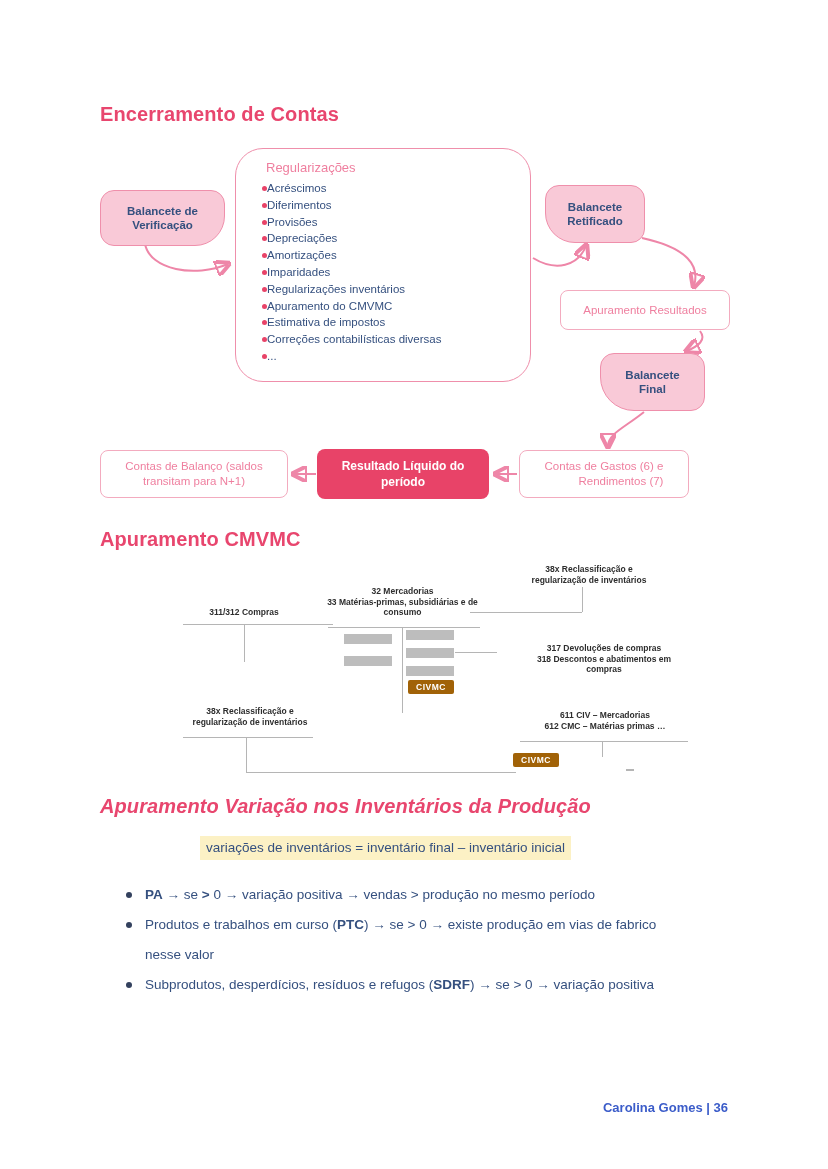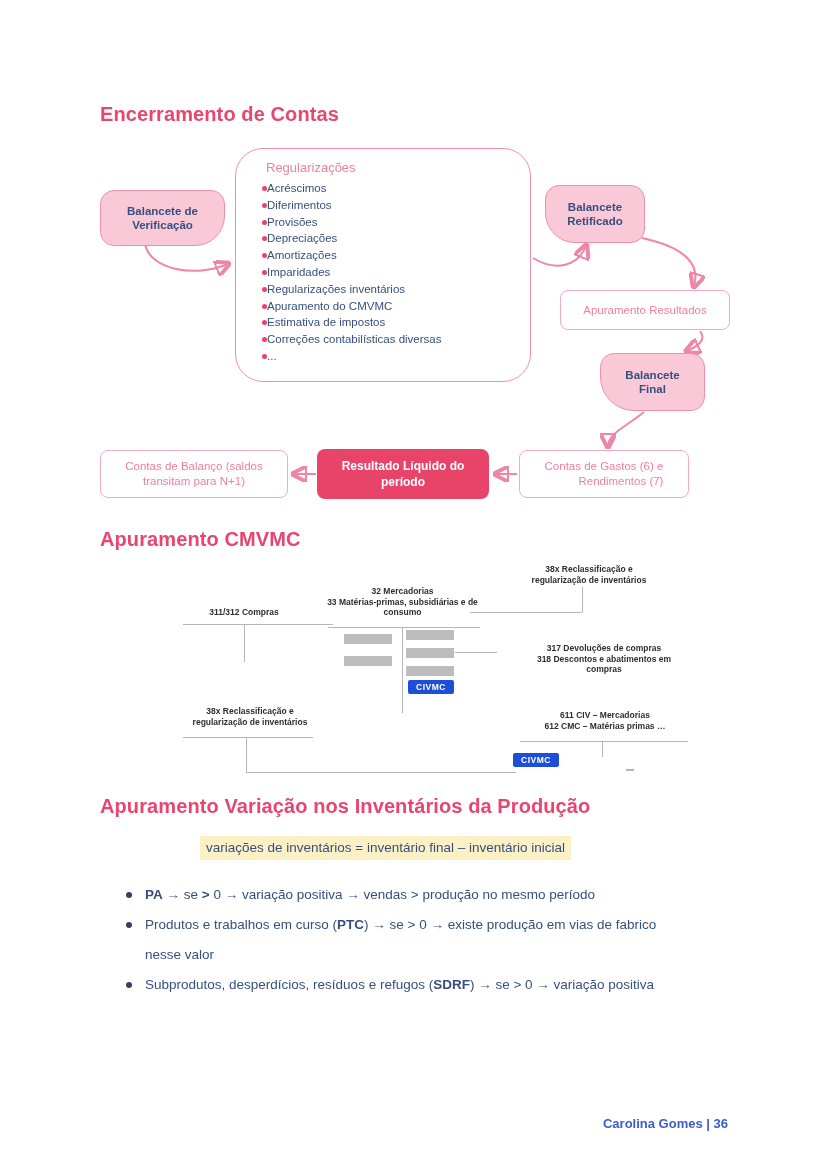--- a/index.html
+++ b/index.html
@@ -3,21 +3,21 @@
 <meta charset="utf-8">
 <style>
   * { margin:0; padding:0; box-sizing:border-box; }
   html,body { background:#ffffff; }
   body { font-family:"Liberation Sans", sans-serif; }
   .page { position:relative; width:828px; height:1169px; background:#ffffff; margin:0 auto; overflow:hidden; }
 
   .heading { position:absolute; left:100px; font-weight:bold; font-size:20px; color:var(--heading,#e8466e); letter-spacing:.1px; }
   .h1pos { top:103px; }
   .h2pos { top:528px; }
-  .h3pos { top:795px; }
+  .h3pos { top:795px;font-style:italic; }
 
   
   .diagram1 { position:absolute; left:0; top:140px; width:828px; height:380px; }
   .flow-arrows { position:absolute; left:0; top:0; pointer-events:none; }
   .flow-arrows path { stroke:#ee86a8; stroke-width:2; fill:none; }
 
   .bubble { position:absolute; background:var(--pink-fill,#f9c9d7); border:1.5px solid var(--pink-border,#ef8fab);
             display:flex; align-items:center; justify-content:center; text-align:center;
             font-weight:bold; color:var(--navy,#35507f); font-size:11.5px; line-height:14px; white-space:pre-line; }
   .bub-verificacao { left:100px; top:50px; width:125px; height:56px; border-radius:14px 14px 30px 14px; }
@@ -41,33 +41,33 @@
   .redbox { position:absolute; left:317px; top:309px; width:172px; height:50px; background:var(--red-box,#e84368);
             border-radius:8px; color:#ffffff; font-weight:bold; font-size:12px; line-height:16px;
             display:flex; align-items:center; justify-content:center; text-align:center; white-space:pre-line; }
 
   
   .diagram2 { position:absolute; left:0; top:560px; width:828px; height:240px; }
   .t-label { position:absolute; font-size:8.5px; line-height:10.5px; font-weight:bold; color:#2e2e2e;
              text-align:center; white-space:pre-line; }
   .gline { position:absolute; background:#b5b5b5; }
   .gbar  { position:absolute; width:48px; height:10px; background:#bdbdbd; }
-  .badge { position:absolute; width:46px; height:14px; background:#1d4ed8; color:#ffffff; font-size:8.5px;
+  .badge { position:absolute; width:46px; height:14px; background:#a16207; color:#ffffff; font-size:8.5px;
            font-weight:bold; letter-spacing:.5px; display:flex; align-items:center; justify-content:center; border-radius:2px; }
 
   
   .highlight { position:absolute; left:200px; top:836px; background:var(--highlight-bg,#fcf1c5);
                color:var(--navy,#35507f); font-size:13.5px; line-height:20px; padding:2px 6px; }
   ul.bullets { position:absolute; left:126px; top:880px; width:620px; list-style:none; }
   ul.bullets li { display:flex; gap:13px; color:var(--navy,#35507f); font-size:13.5px; line-height:30px; }
   .bdot { flex:none; width:6px; height:6px; border-radius:50%; background:#33415e; margin-top:12px; }
   .btext { max-width:545px; }
   .btext b { font-weight:bold; }
 
-  .footer { position:absolute; top:1100px; right:100px; font-size:13px; font-weight:bold; color:var(--footer-blue,#3b5cc9);margin-top:16px; }
+  .footer { position:absolute; top:1100px; right:100px; font-size:13px; font-weight:bold; color:var(--footer-blue,#3b5cc9); }
 </style>
 </head>
 <body>
 
 <div class="page">
 
   <h2 class="heading h1pos">Encerramento de Contas</h2>
 
   <div class="diagram1">
 

